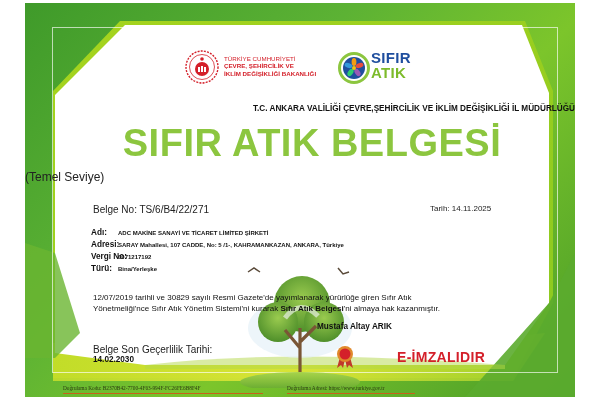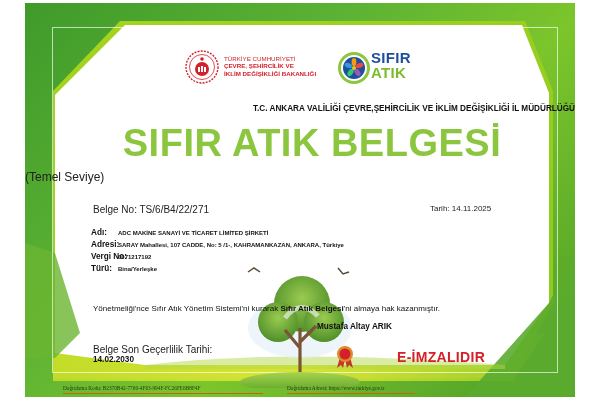--- a/index.html
+++ b/index.html
@@ -145,20 +145,21 @@
       <path d="M 8 14 l 6 -4 l 6 4" stroke="#5a4a3a" stroke-width="1.5" fill="none"></path>
       <path d="M 98 10 l 5 6 l 6 -2" stroke="#5a4a3a" stroke-width="1.5" fill="none"></path>
       <circle cx="62" cy="46" r="28" fill="url(#leaf)"></circle>
       <circle cx="38" cy="64" r="20" fill="url(#leaf)"></circle>
       <circle cx="84" cy="64" r="20" fill="url(#leaf)"></circle>
       <path d="M 45 60 Q 60 40 78 58" stroke="#e8efe2" stroke-width="5" fill="none" opacity="0.7"></path>
       <path d="M 60 118 L 60 70 M 60 90 L 45 72 M 60 84 L 76 68" stroke="#7a5636" stroke-width="3.2" fill="none"></path>
       <ellipse cx="60" cy="124" rx="60" ry="10" fill="url(#grass)"></ellipse>
     </svg>
 
+    <div class="abs para" style="top:283px">12/07/2019 tarihli ve 30829 sayılı Resmi Gazete'de yayımlanarak yürürlüğe giren Sıfır Atık</div>
     <div class="abs para" style="top:294px">
       <span>Yönetmeliği'nce Sıfır Atık Yönetim Sistemi'ni kurarak </span><b>Sıfır Atık Belgesi</b><span>'ni almaya hak kazanmıştır.</span>
     </div>
 
     <div class="abs signer-name">Mustafa Altay ARIK</div>
     <svg class="abs eimza-icon" viewBox="0 0 20 24">
       <path d="M 5 12 L 2 23 L 6 20 L 8 23 L 10 14 Z" fill="#c0392b"></path>
       <path d="M 15 12 L 18 23 L 14 20 L 12 23 L 10 14 Z" fill="#c0392b"></path>
       <circle cx="10" cy="9" r="8" fill="#e08a2c"></circle>
       <circle cx="10" cy="9" r="5.5" fill="#d4202a"></circle>

